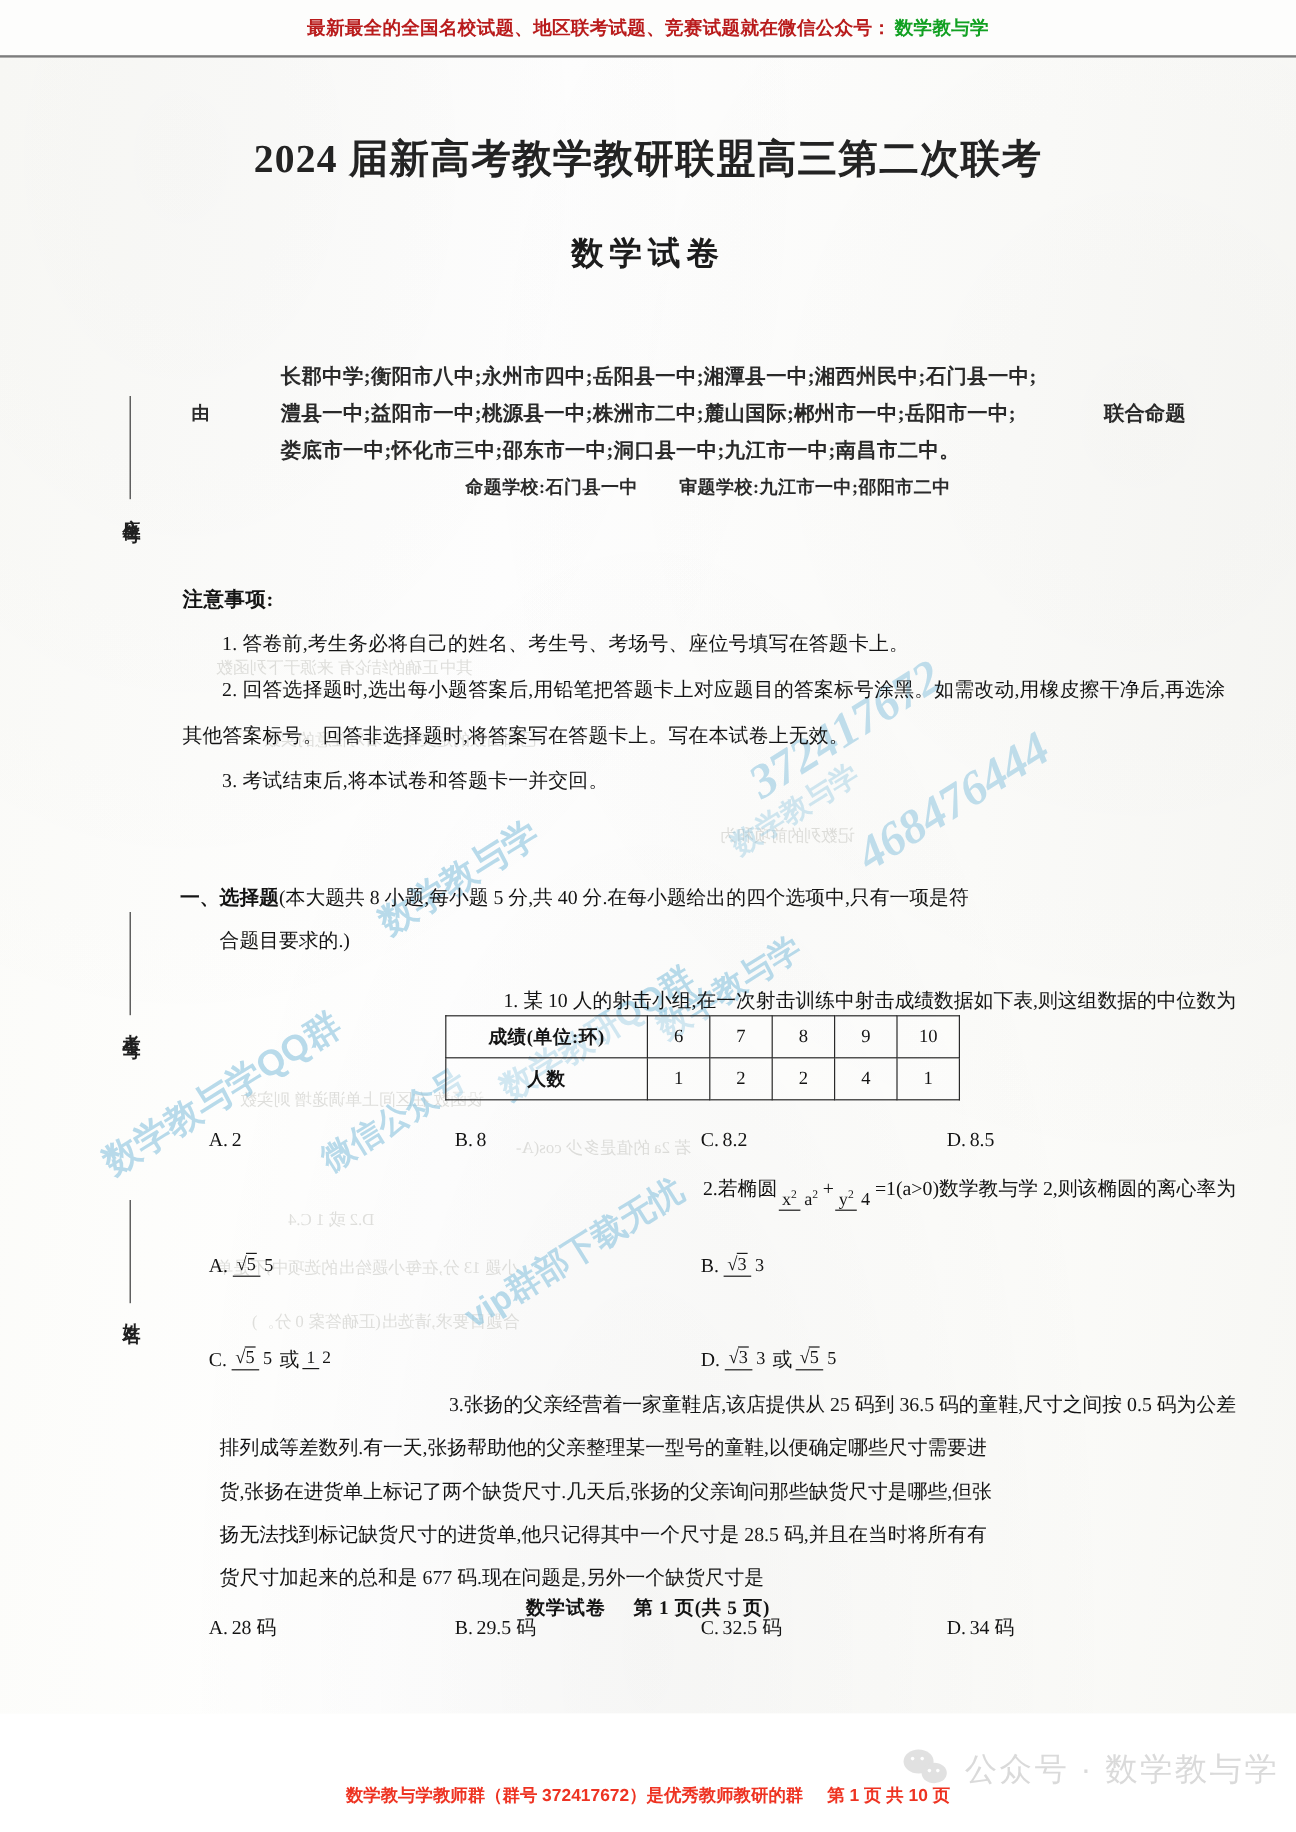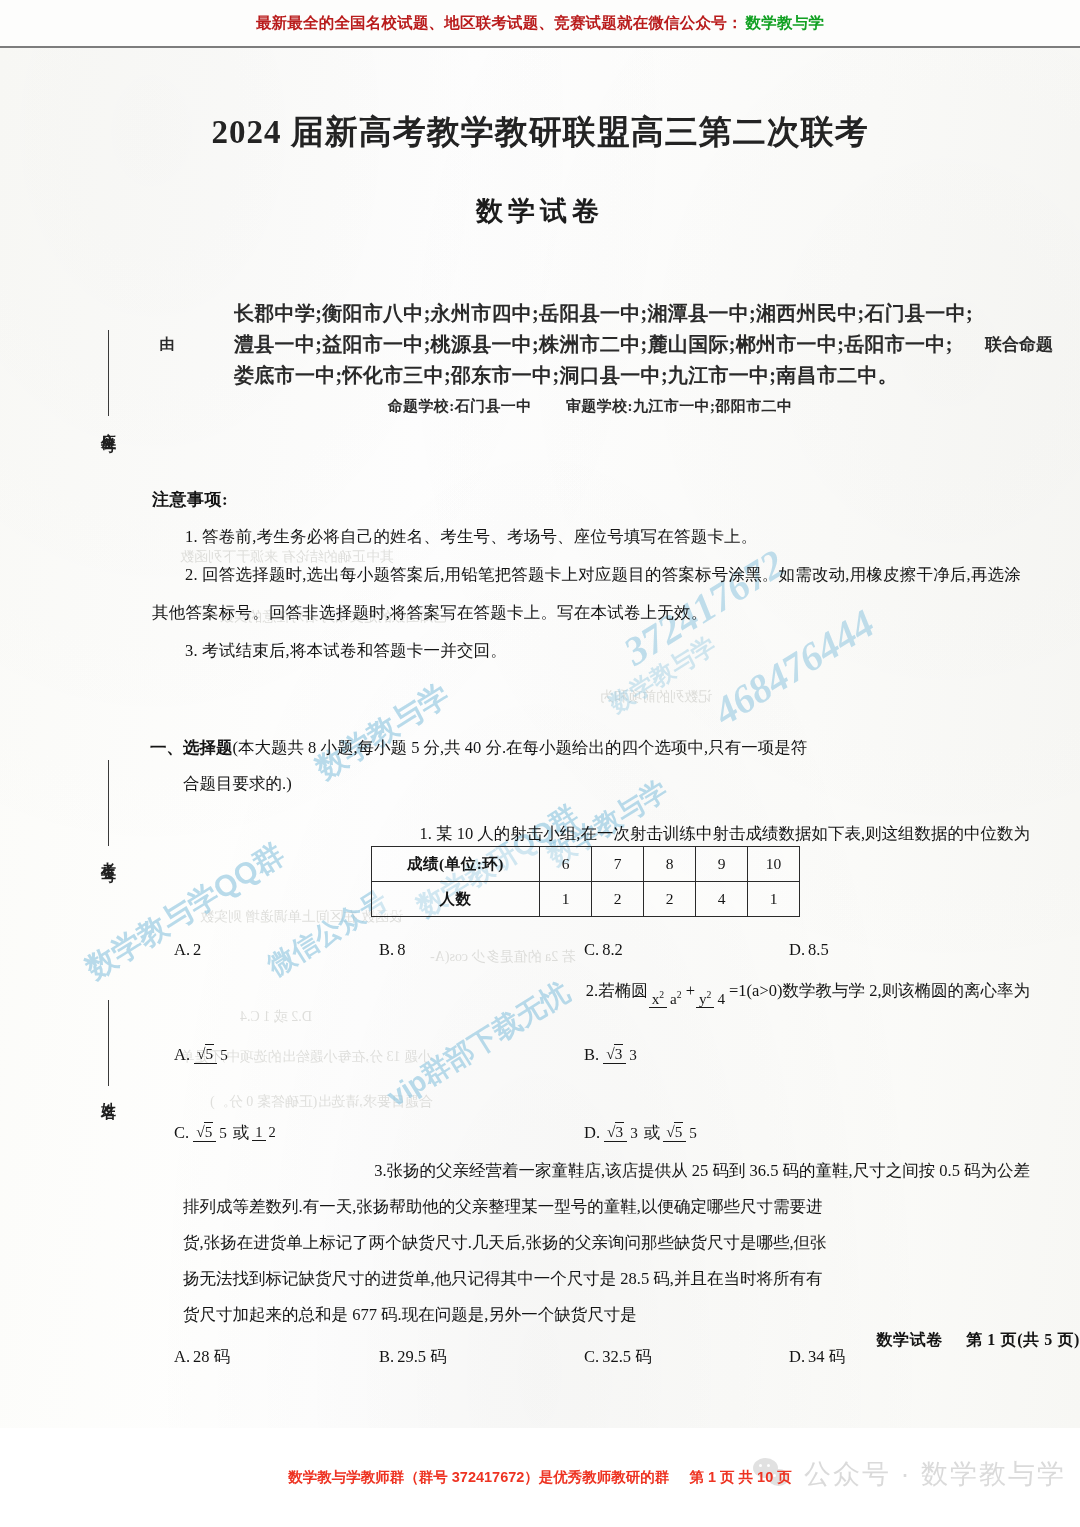--- a/index.html
+++ b/index.html
@@ -155,21 +155,21 @@
     text-align: center;
     font-weight: bold;
     font-size: 15px;
   }
   .author-schools {
     flex: 1 1 auto;
   }
   .school-line {
     line-height: 31px;
     font-weight: bold;
-    font-size: 20px;
+    font-size: 17px;
     letter-spacing: .3px;
     white-space: nowrap;
     padding-left: 50px;
   }
   .author-joint {
     width: 110px;
     flex: 0 0 110px;
     text-align: left;
     font-weight: bold;
     font-size: 17px;
@@ -286,21 +286,21 @@
     font-weight: bold;
     letter-spacing: .5px;
   }
   table.stat-table td.val-cell { width: 49px; }
 
   
   .sheet-footer {
     position: absolute;
     left: 0; top: 1282px;
     width: 1080px;
-    text-align: right;
+    text-align: center;
     font-weight: bold;
     font-size: 16px;
     letter-spacing: .6px;
   }
   .sheet-footer .gap { display: inline-block; width: 14px; }
 
   
   .side-labels {
     position: absolute;
     left: 78px; top: 0;
@@ -338,21 +338,21 @@
   .bottom-banner {
     position: absolute;
     left: 0; top: 1428px;
     width: 1080px;
     height: 99px;
     background: #ffffff;
     z-index: 40;
   }
   .bottom-promo {
     position: absolute;
-    left: 0; top: 40px;
+    left: 0; top: 59px;
     width: 1080px;
     text-align: center;
     font-family: "Liberation Sans", sans-serif;
     font-weight: bold;
     font-size: 14.5px;
     color: #ee3322;
     white-space: nowrap;
     z-index: 2;
   }
   .bottom-promo .gap { display: inline-block; width: 12px; }

